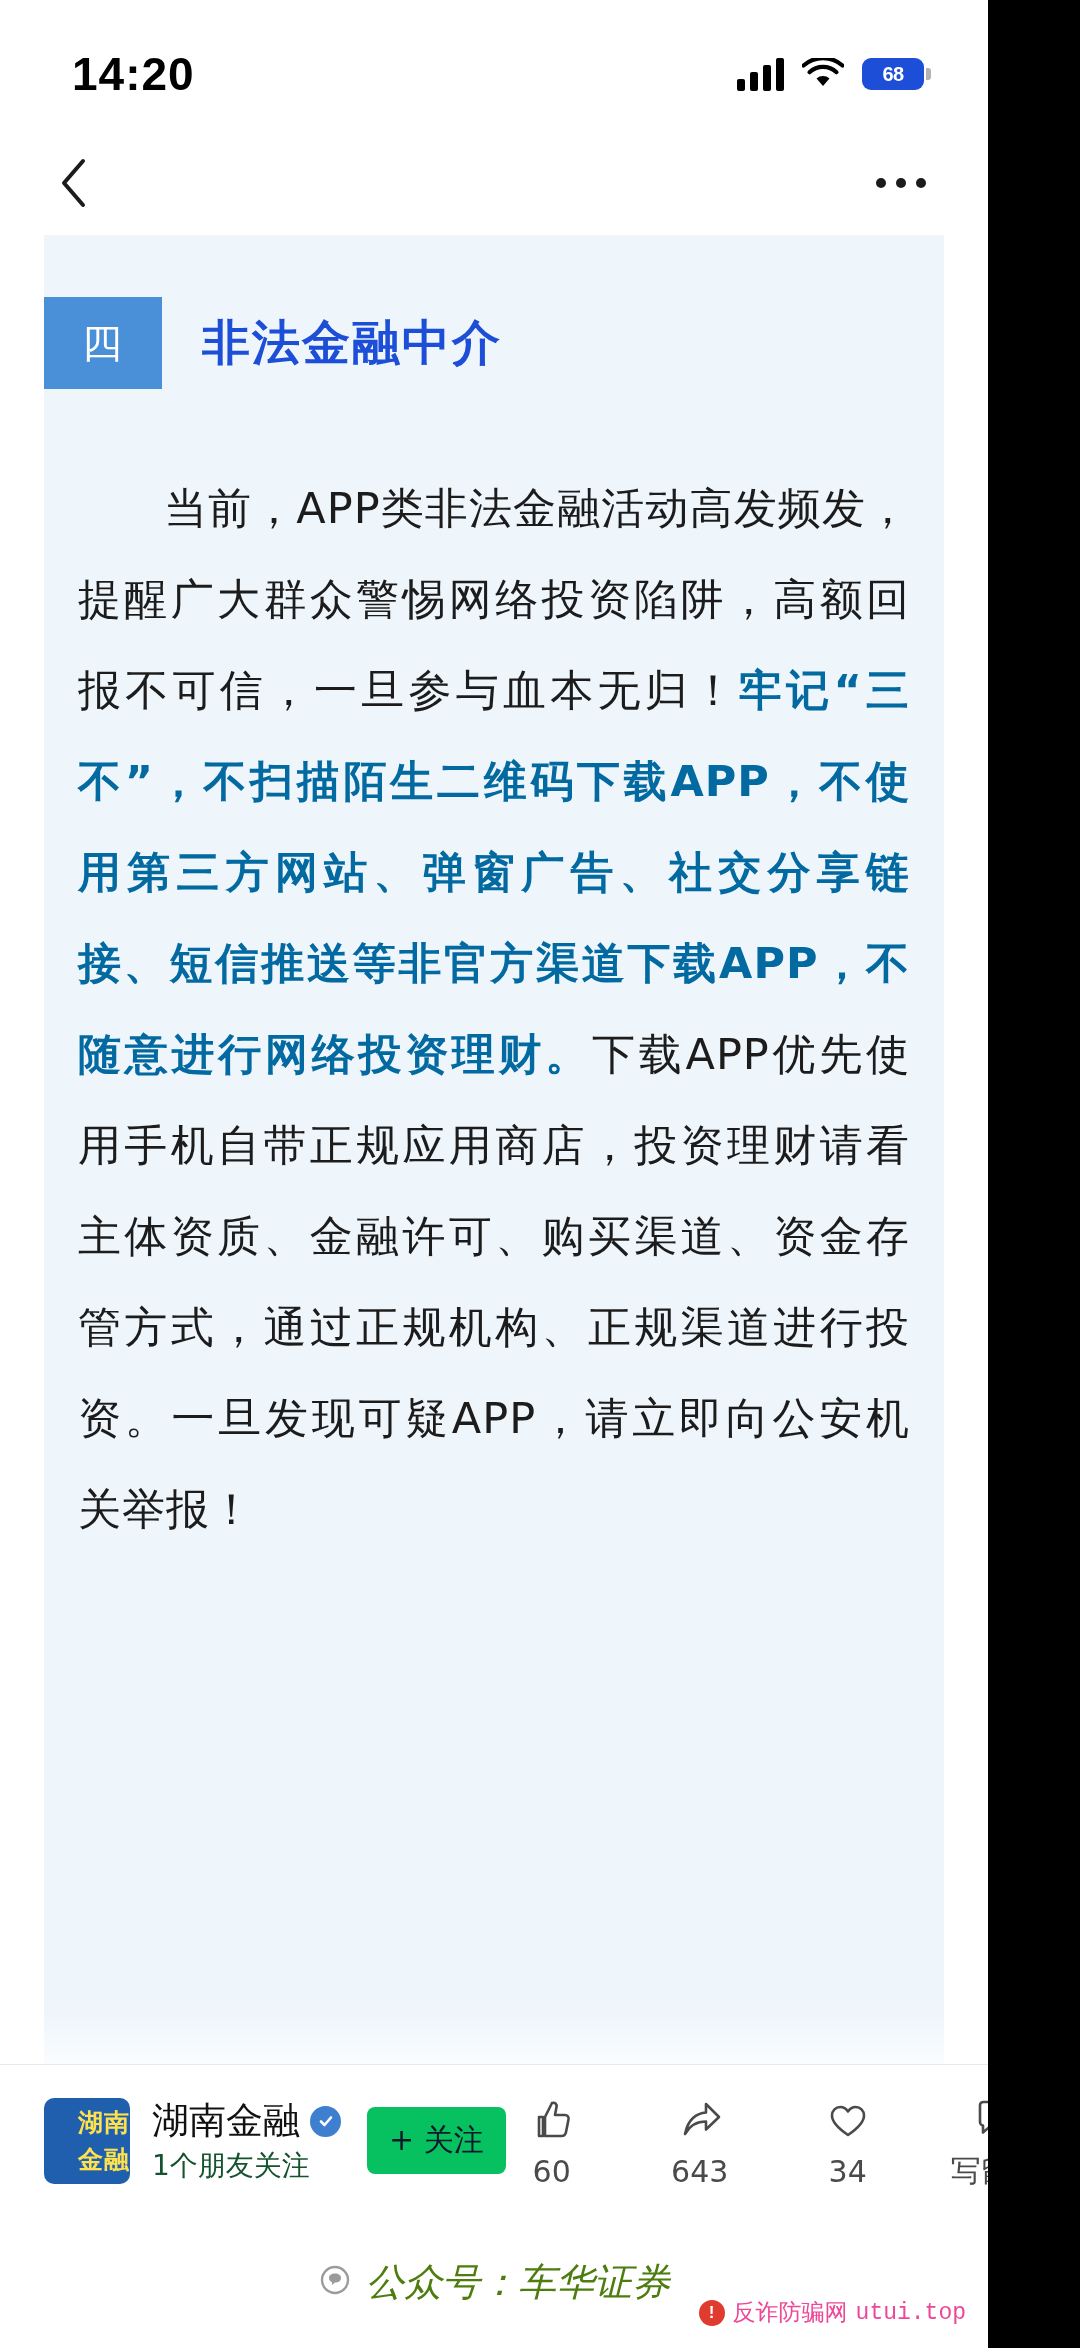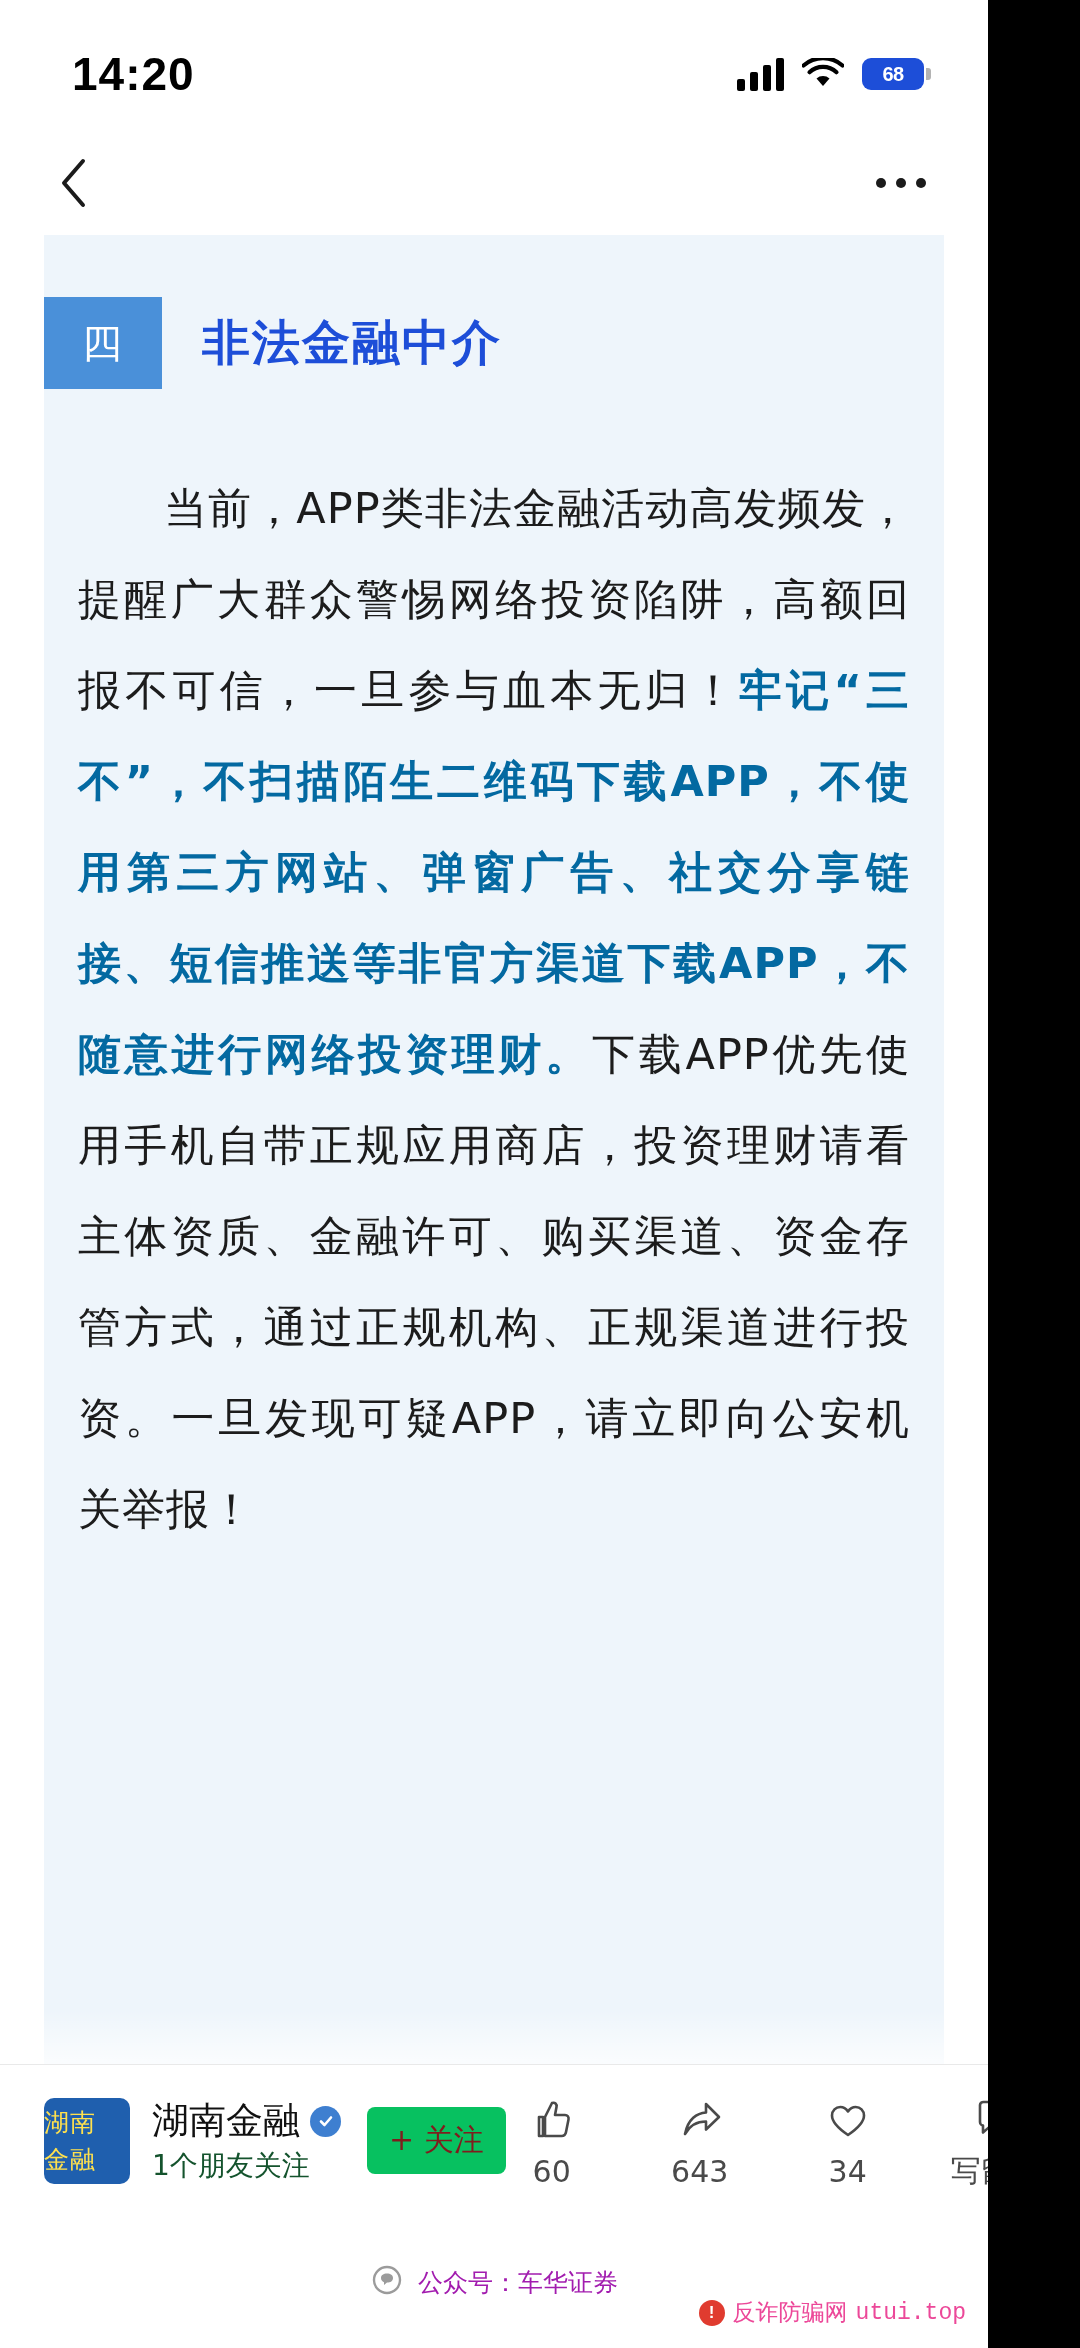--- a/index.html
+++ b/index.html
@@ -203,25 +203,25 @@
     align-items: center;
     flex: 0 0 auto;
   }
   .avatar {
     width: 86px;
     height: 86px;
     border-radius: 10px;
     background: #1f5fae;
     color: #ffe14d;
     font-size: 25px;
-    font-weight: normal;
+    font-weight: bold;
     line-height: 29px;
     display: flex;
     flex-direction: column;
-    align-items: flex-start;
+    align-items: flex-end;
     justify-content: center;
     font-family: "DejaVu Sans", sans-serif;
     letter-spacing: 1px;
     overflow: hidden;
     text-align: center;
     gap: 8px;
   }
   .acc-text {
     margin-left: 22px;
   }
@@ -246,21 +246,21 @@
   }
   .acc-sub {
     margin-top: 1px;
     font-size: 28px;
     color: #14532d;
     font-family: "DejaVu Sans", sans-serif;
   }
   .follow-btn {
     margin-left: 26px;
     background: #07c160;
-    color: #7f1d1d;
+    color: #0f172a;
     font-size: 30px;
     border-radius: 8px;
     padding: 13px 22px;
     font-family: "DejaVu Sans", sans-serif;
     white-space: nowrap;
   }
   .actions {
     margin-left: auto;
     display: flex;
     align-items: center;
@@ -288,23 +288,24 @@
     right: 0;
     bottom: 0;
     height: 132px;
     background: #ffffff;
     display: flex;
     align-items: center;
     justify-content: center;
     gap: 14px;
   }
   .footer .gz {
-    font-size: 25px;
-    color: #a21caf;
-    font-family: "DejaVu Sans", sans-serif;
+    font-size: 38px;
+    color: #4d7c0f;
+    font-family: "DejaVu Sans", sans-serif;
+    font-style: italic;
   }
   .wm-badge {
     position: absolute;
     right: 14px;
     bottom: 16px;
     display: flex;
     align-items: center;
     gap: 8px;
     background: rgba(255,255,255,0.85);
     padding: 4px 8px;

